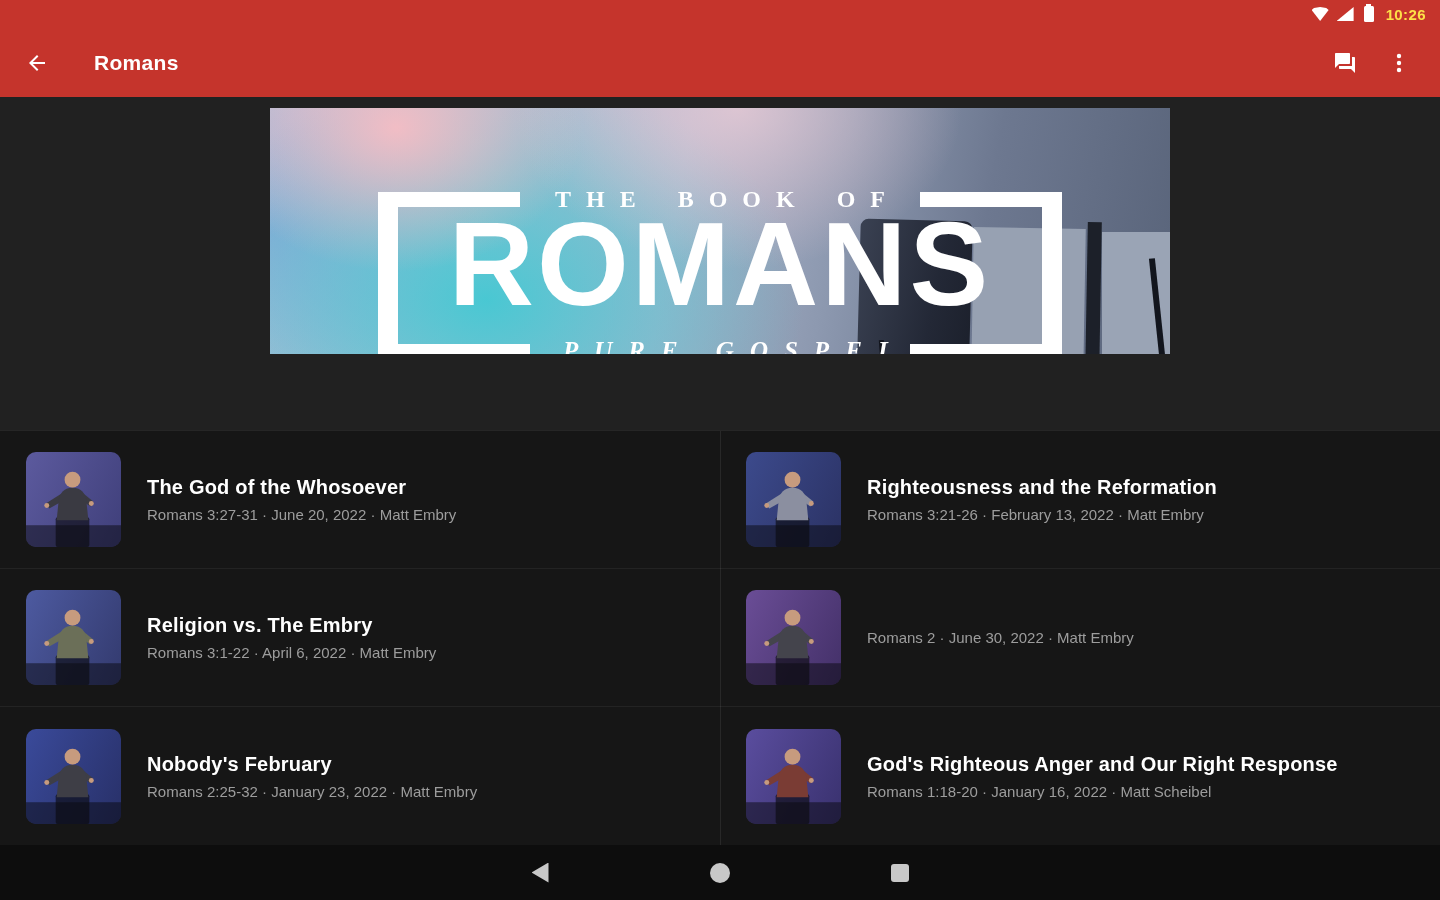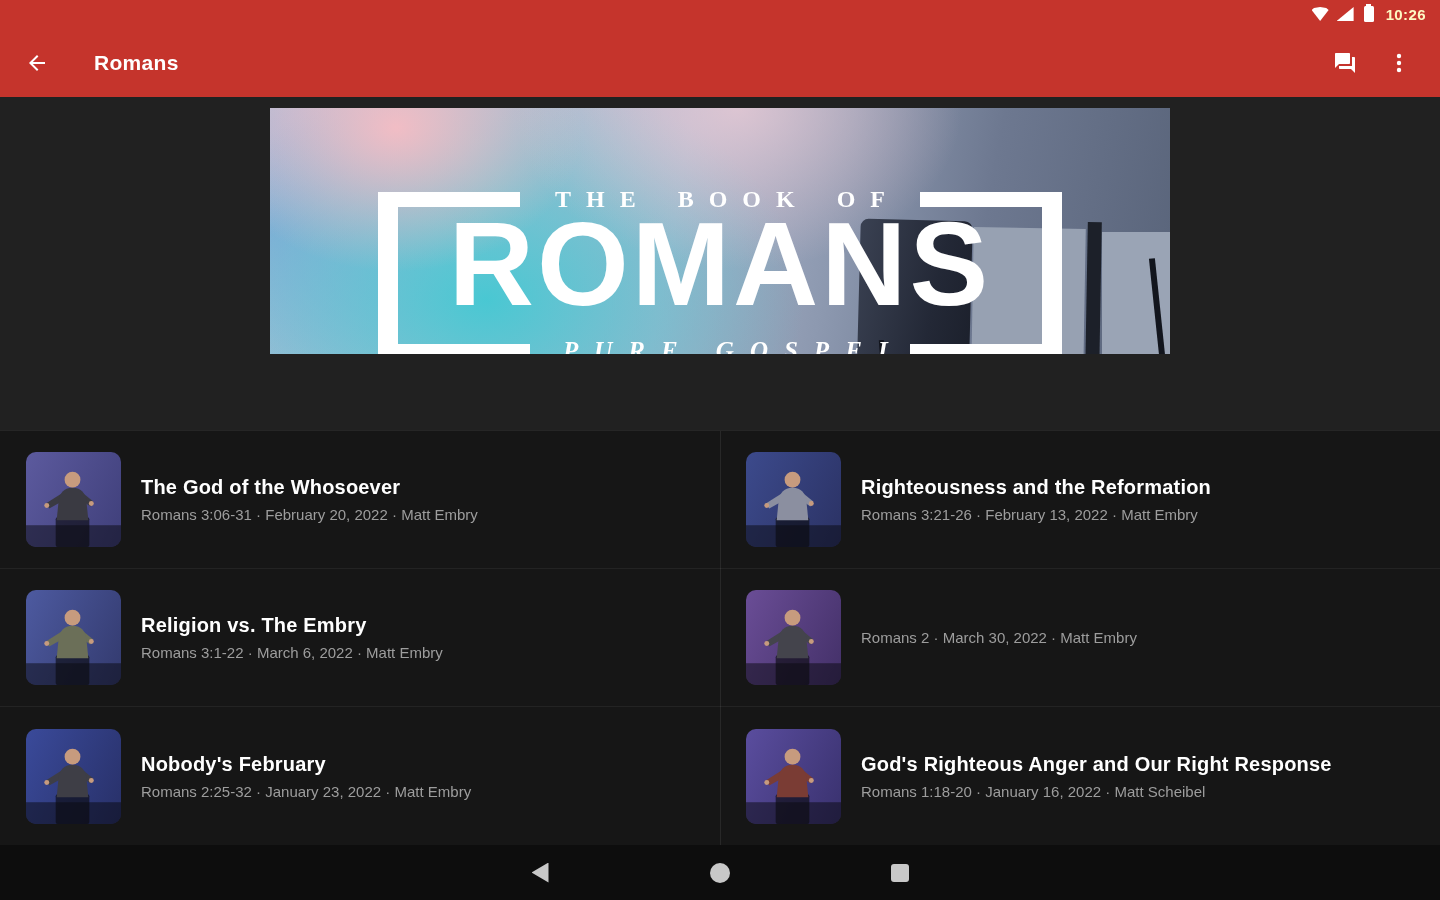--- a/index.html
+++ b/index.html
@@ -13,21 +13,21 @@
   .statusbar {
     position:absolute; top:0; left:0; right:0; height:28px; background:#c5342c;
     display:flex; align-items:center; justify-content:flex-end; gap:8px; padding-right:14px; z-index:5;
   }
   .sb-wifi { width:17px; height:14px; background:#fff;
     clip-path:polygon(50% 100%, 0 22%, 14% 8%, 50% 0, 86% 8%, 100% 22%); }
   .sb-signal { width:17px; height:14px; background:#fff;
     clip-path:polygon(0 100%, 100% 0, 100% 100%); }
   .sb-batt { width:10px; height:16px; background:#fff; border-radius:1.5px; position:relative; margin-left:2px; }
   .sb-batt::before { content:""; position:absolute; top:-2px; left:2.5px; width:5px; height:2px; background:#fff; }
-  .sb-time { color:#fef9c3; font-size:15px; font-weight:bold; letter-spacing:.4px; margin-left:4px; }
+  .sb-time { color:#fde047; font-size:15px; font-weight:bold; letter-spacing:.4px; margin-left:4px; }
 
   
   .appbar {
     position:absolute; top:28px; left:0; right:0; height:69px; background:#c5342c;
     display:flex; align-items:center; padding:0 16px; z-index:5;
   }
   .icon-btn { width:42px; height:42px; display:flex; align-items:center; justify-content:center; cursor:pointer; }
   .appbar-title { color:#fff; font-size:21px; font-weight:bold; letter-spacing:.3px; margin-left:36px; }
   .appbar-actions { margin-left:auto; display:flex; align-items:center; gap:12px; padding-right:4px; }
 
@@ -79,21 +79,21 @@
     font-size:25px; letter-spacing:16px; text-indent:16px; color:#fff;padding-left:16px;
   }
 
   
   .list {
     position:absolute; top:430px; left:0; width:1440px; height:415px; background:#161616;
     border-top:1px solid rgba(255,255,255,.07);
     display:grid; grid-template-columns:1fr 1fr; grid-auto-rows:138px;
   }
   .list::after { content:""; position:absolute; left:720px; top:0; bottom:0; width:1px; background:rgba(255,255,255,.08); }
-  .item { display:flex; align-items:center; gap:20px; padding-left:26px; cursor:pointer; }
+  .item { display:flex; align-items:center; gap:26px; padding-left:26px; cursor:pointer; }
   .item.with-divider { border-bottom:1px solid rgba(255,255,255,.06); }
   .thumb {
     width:95px; height:95px; border-radius:10px; overflow:hidden; flex:none; position:relative;
     background:linear-gradient(115deg, var(--bg1) 0%, var(--bg2) 100%);
   }
   .thumb svg { position:absolute; inset:0; width:100%; height:100%; }
   .shirt { fill:var(--shirt); }
   .item-title { color:#fff; font-size:20px; font-weight:bold; margin-bottom:7px; letter-spacing:.2px; }
   .item-meta { color:#9d9d9d; font-size:15px; }
 
@@ -175,21 +175,21 @@
           <path class="shirt" d="M36 42 L20 52 l3.5 5 L38 49 z"></path>
           <path class="shirt" d="M58 42 l10 8 -3 5 -10 -7 z"></path>
           <circle cx="21" cy="54" r="2.5" fill="#c79b7e"></circle>
             <circle cx="66" cy="52" r="2.5" fill="#c79b7e"></circle>
           <circle cx="47" cy="28" r="8" fill="#c79b7e"></circle>
           <path class="shirt" d="M47 36 c-9 0 -13 6 -14 13 l-2 20 h32 l-2 -20 c-1 -7 -5 -13 -14 -13 z"></path>
         </svg>
       </div>
       <div>
         <div class="item-title">The God of the Whosoever</div>
-        <div class="item-meta">Romans 3:06-31 · February 20, 2022 · Matt Embry</div>
+        <div class="item-meta">Romans 3:27-31 · June 20, 2022 · Matt Embry</div>
       </div>
     </div>
 
     <div class="item with-divider">
       <div class="thumb" style="--bg1: #3c4a8c; --bg2: #2b3264; --shirt: #8b8fa0;">
         <svg viewBox="0 0 96 96">
           <rect x="0" y="74" width="96" height="22" fill="rgba(8,8,14,0.5)"></rect>
           <rect x="30" y="66" width="34" height="30" rx="2" fill="rgba(10,10,16,0.65)"></rect>
           <path class="shirt" d="M36 42 L20 52 l3.5 5 L38 49 z"></path>
           <path class="shirt" d="M58 42 l10 8 -3 5 -10 -7 z"></path>
@@ -213,39 +213,39 @@
           <path class="shirt" d="M36 42 L20 52 l3.5 5 L38 49 z"></path>
           <path class="shirt" d="M58 42 l10 8 -3 5 -10 -7 z"></path>
           <circle cx="21" cy="54" r="2.5" fill="#c79b7e"></circle>
             <circle cx="66" cy="52" r="2.5" fill="#c79b7e"></circle>
           <circle cx="47" cy="28" r="8" fill="#c79b7e"></circle>
           <path class="shirt" d="M47 36 c-9 0 -13 6 -14 13 l-2 20 h32 l-2 -20 c-1 -7 -5 -13 -14 -13 z"></path>
         </svg>
       </div>
       <div>
         <div class="item-title">Religion vs. The Embry</div>
-        <div class="item-meta">Romans 3:1-22 · March 6, 2022 · Matt Embry</div>
+        <div class="item-meta">Romans 3:1-22 · April 6, 2022 · Matt Embry</div>
       </div>
     </div>
 
     <div class="item with-divider">
       <div class="thumb" style="--bg1: #6a4d96; --bg2: #433068; --shirt: #44444c;">
         <svg viewBox="0 0 96 96">
           <rect x="0" y="74" width="96" height="22" fill="rgba(8,8,14,0.5)"></rect>
           <rect x="30" y="66" width="34" height="30" rx="2" fill="rgba(10,10,16,0.65)"></rect>
           <path class="shirt" d="M36 42 L20 52 l3.5 5 L38 49 z"></path>
           <path class="shirt" d="M58 42 l10 8 -3 5 -10 -7 z"></path>
           <circle cx="21" cy="54" r="2.5" fill="#c79b7e"></circle>
             <circle cx="66" cy="52" r="2.5" fill="#c79b7e"></circle>
           <circle cx="47" cy="28" r="8" fill="#c79b7e"></circle>
           <path class="shirt" d="M47 36 c-9 0 -13 6 -14 13 l-2 20 h32 l-2 -20 c-1 -7 -5 -13 -14 -13 z"></path>
         </svg>
       </div>
       <div>
-        <div class="item-meta">Romans 2 · March 30, 2022 · Matt Embry</div>
+        <div class="item-meta">Romans 2 · June 30, 2022 · Matt Embry</div>
       </div>
     </div>
 
     <div class="item">
       <div class="thumb" style="--bg1: #3a4a9a; --bg2: #283068; --shirt: #3e3e46;">
         <svg viewBox="0 0 96 96">
           <rect x="0" y="74" width="96" height="22" fill="rgba(8,8,14,0.5)"></rect>
           <rect x="30" y="66" width="34" height="30" rx="2" fill="rgba(10,10,16,0.65)"></rect>
           <path class="shirt" d="M36 42 L20 52 l3.5 5 L38 49 z"></path>
           <path class="shirt" d="M58 42 l10 8 -3 5 -10 -7 z"></path>

